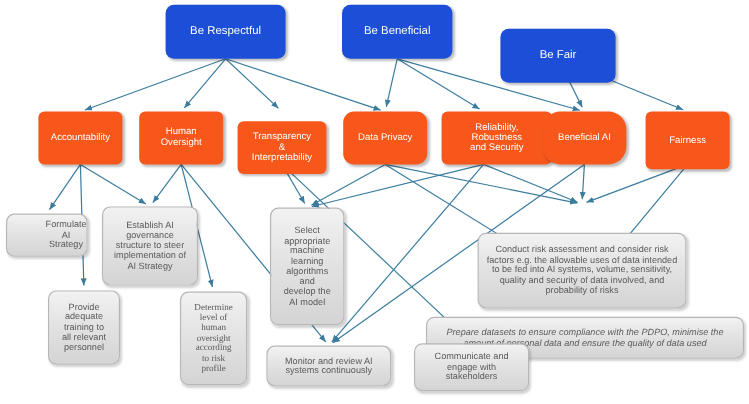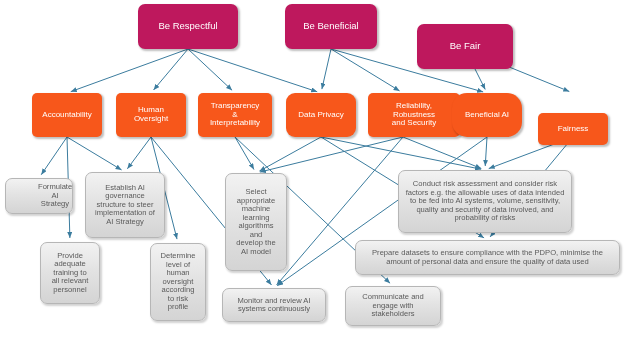--- a/index.html
+++ b/index.html
@@ -33,21 +33,21 @@
     border-radius: 6px;
     line-height: 1.12;
   }
   .node .lbl {
     display: block;
     width: 100%;
     padding: 0 3px;
     white-space: pre-line;
   }
   .node.principle {
-    background: #be185d;
+    background: #1d4ed8;
     color: #ffffff;
     font-size: 9.5px;
     border-radius: 7px;
     box-shadow: 1.5px 1.5px 2px rgba(0,0,0,0.25);
   }
   .node.pillar {
     background: #f7571b;
     color: #ffffff;
     font-size: 8px;
     border-radius: 5px;
@@ -56,20 +56,21 @@
   .node.action {
     background: linear-gradient(180deg, #f2f2f2 0%, #e3e3e3 45%, #d4d4d4 100%);
     color: #5a5a5a;
     font-size: 7.6px;
     border: 1px solid #b6b6b6;
     border-radius: 7px;
     box-shadow: 1.5px 1.5px 2px rgba(0,0,0,0.18);
   }
   .node.action.wide {
     font-size: 7.6px;
+    margin-top: 24px;
   }
 </style>
 </head>
 <body>
 
 <div id="canvas">
   <svg class="edges" id="edge-layer">
     <defs>
       <marker id="arrow" markerWidth="7" markerHeight="7" refX="6" refY="2.5" orient="auto" markerUnits="strokeWidth">
         <path d="M0,0 L6,2.5 L0,5 z" fill="#3b7c9e"></path>
@@ -113,58 +114,58 @@
       <div class="node principle" style="left: 417px; top: 4px; width: 96px; height: 45px; margin-top: 20px;">
         <span class="lbl">Be Fair</span>
       </div>
       <div class="node pillar" style="left: 32px; top: 93px; width: 70px; height: 44px;">
         <span class="lbl">Accountability</span>
       </div>
       <div class="node pillar" style="left: 116px; top: 93px; width: 70px; height: 44px;">
         <span class="lbl">Human
 Oversight</span>
       </div>
-      <div class="node pillar" style="left: 198px; top: 93px; width: 74px; height: 44px;">
+      <div class="node pillar" style="left: 198px; top: 101px; width: 74px; height: 44px;">
         <span class="lbl">Transparency
 &amp;
 Interpretability</span>
       </div>
       <div class="node pillar" style="left: 286px; top: 93px; width: 70px; height: 44px; border-radius: 9px;">
         <span class="lbl">Data Privacy</span>
       </div>
       <div class="node pillar" style="left: 368px; top: 93px; width: 92px; height: 44px; align-items: center;">
         <span class="lbl">Reliability,
 Robustness
 and Security</span>
       </div>
       <div class="node pillar" style="left: 452px; top: 93px; width: 70px; height: 44px; border-radius: 15px;">
         <span class="lbl">Beneficial AI</span>
       </div>
-      <div class="node pillar" style="left: 538px; top: 93px; width: 70px; height: 32px; margin-top: 20px;">
+      <div class="node pillar" style="left: 538px; top: 93px; width: 70px; height: 48px;">
         <span class="lbl">Fairness</span>
       </div>
       <div class="node action" style="left: 5px; top: 178px; width: 68px; height: 36px; padding-left: 32px;">
         <span class="lbl">Formulate AI
 Strategy</span>
       </div>
       <div class="node action" style="left: 85px; top: 172px; width: 80px; height: 66px;">
         <span class="lbl">Establish AI
 governance
 structure to steer
 implementation of
 AI Strategy</span>
       </div>
       <div class="node action" style="left: 40px; top: 242px; width: 60px; height: 62px;">
         <span class="lbl">Provide
 adequate
 training to
 all relevant
 personnel</span>
       </div>
-      <div class="node action" style="left: 150px; top: 243px; width: 56px; height: 78px;">
+      <div class="node action" style="left: 150px; top: 243px; width: 56px; height: 78px; font-family: Liberation Serif, serif;">
         <span class="lbl">Determine
 level of
 human
 oversight
 according
 to risk
 profile</span>
       </div>
       <div class="node action" style="left: 225px; top: 173px; width: 62px; height: 98px;">
         <span class="lbl">Select
@@ -172,21 +173,21 @@
 machine
 learning
 algorithms
 and
 develop the
 AI model</span>
       </div>
       <div class="node action wide" style="left: 398px; top: 170px; width: 174px; height: 63px;">
         <span class="lbl">Conduct risk assessment and consider risk factors e.g. the allowable uses of data intended to be fed into AI systems, volume, sensitivity, quality and security of data involved, and probability of risks</span>
       </div>
-      <div class="node action wide" style="left: 355px; top: 240px; width: 265px; height: 35px;">
+      <div class="node action wide" style="left: 355px; top: 240px; width: 265px; height: 35px; font-style: italic;">
         <span class="lbl">Prepare datasets to ensure compliance with the PDPO, minimise the amount of personal data and ensure the quality of data used</span>
       </div>
       <div class="node action" style="left: 222px; top: 288px; width: 104px; height: 34px;">
         <span class="lbl">Monitor and review AI
 systems continuously</span>
       </div>
       <div class="node action" style="left: 345px; top: 286px; width: 96px; height: 40px;">
         <span class="lbl">Communicate and
 engage with
 stakeholders</span>

